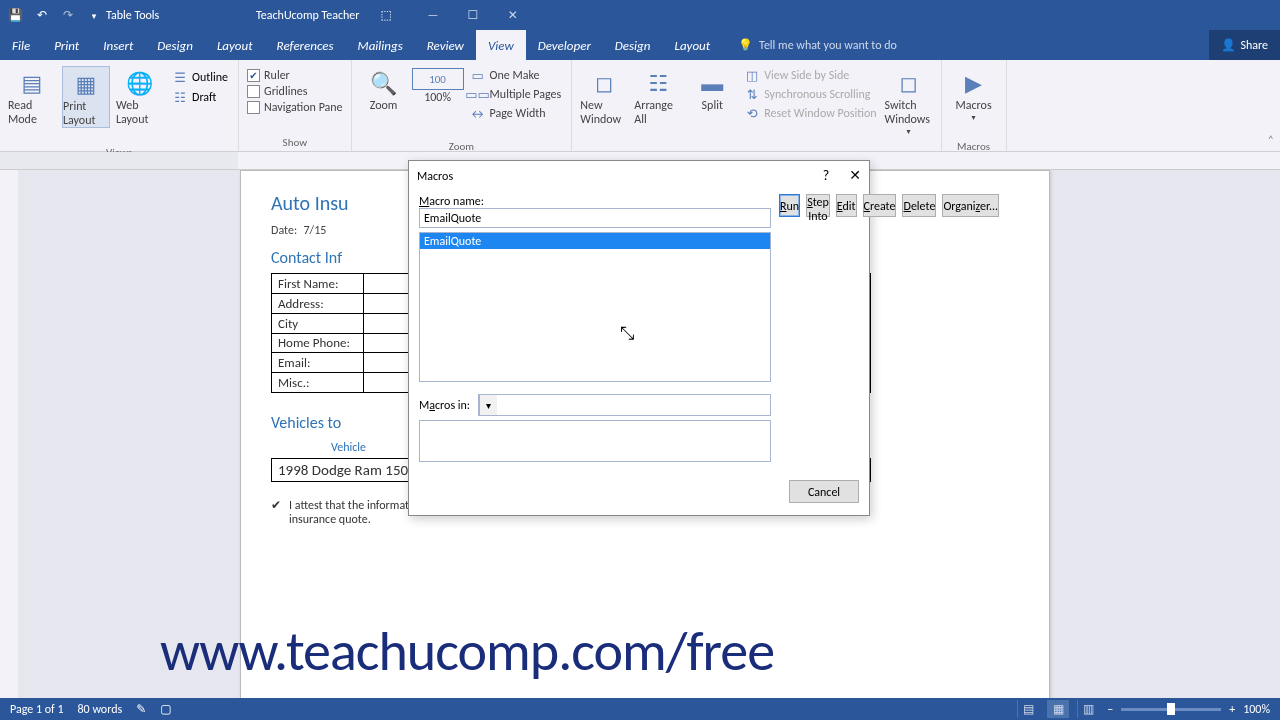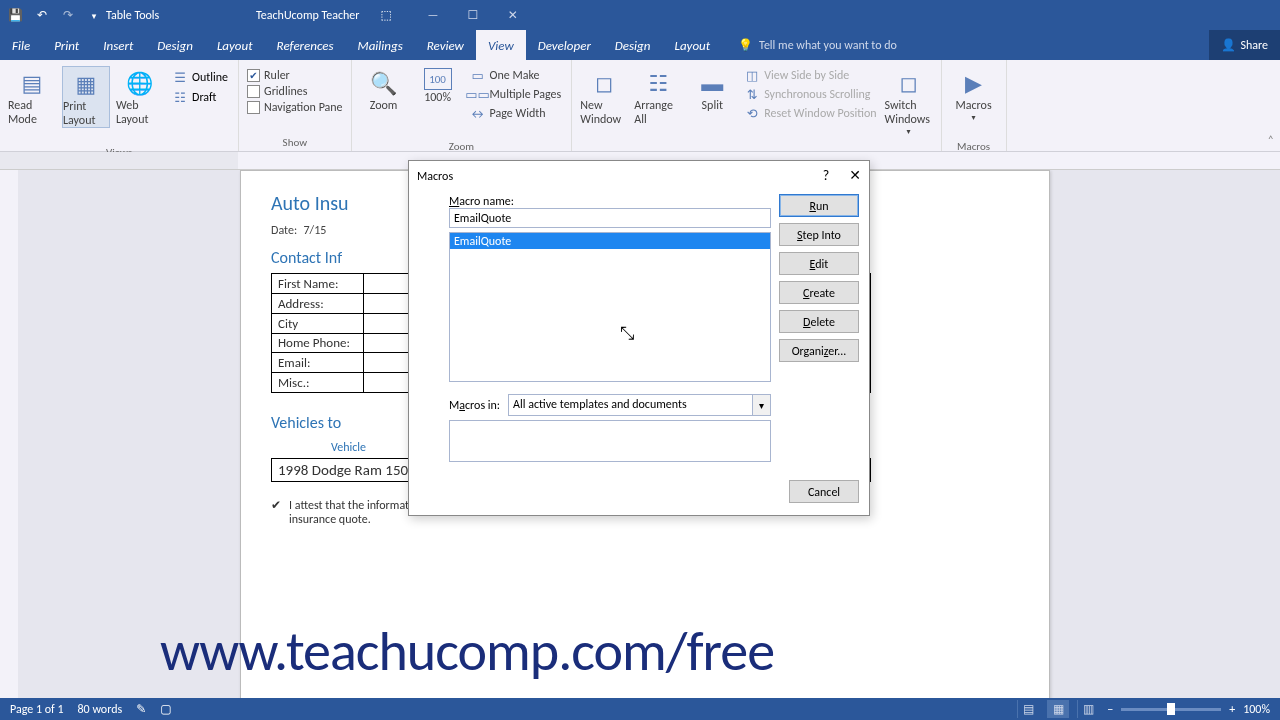--- a/index.html
+++ b/index.html
@@ -50,22 +50,22 @@
 .status-bar { position:absolute; bottom:0; left:0; right:0; height:22px; background:#2b579a; color:#fff; display:flex; align-items:center; padding:0 10px; font-size:12px; gap:14px; }
 .status-right { margin-left:auto; display:flex; align-items:center; gap:8px; }
 .sb-btn { width:22px; height:18px; display:flex; align-items:center; justify-content:center; color:#cfd8ea; border-left:1px solid #4a72ad; }
 .slider { width:100px; height:3px; background:#6a8cc2; position:relative; }
 .slider-thumb { width:8px; height:12px; background:#fff; position:absolute; left:46%; top:-5px; }
 .dialog { position:absolute; left:408px; top:160px; width:462px; background:#fff; border:1px solid #888; box-shadow:2px 3px 10px rgba(0,0,0,0.2); }
 .dlg-title { display:flex; align-items:center; padding:6px 8px; font-size:13px; }
 .dlg-title-txt { flex:1; }
 .dlg-body { padding: 4px 10px 12px; }
 .dlg-row { display:flex; gap:8px; align-items:flex-start; }
-.dlg-left { flex:1;margin-left:30px; }
-.dlg-right { width:80px; display:flex; flex-direction:column; gap:6px; }
+.dlg-left { flex:1; }
+.dlg-right { width:80px; display:flex; flex-direction:row; gap:6px; }
 .dlg-underline { text-decoration: underline; }
 .txt-input { width:100%; height:20px; border:1px solid #a8b5d0; padding:1px 4px; font-size:12px; }
 .list-box { width:100%; height:150px; border:1px solid #a8b5d0; background:#fff; overflow:auto; margin-top:4px; }
 .list-item { padding:1px 4px; font-size:12px; }
 .list-item.sel { background:#1e86f0; color:#fff; }
 .dlg-btn { height:23px; border:1px solid #adadad; background:#e1e1e1; font-size:12px; cursor:pointer; }
 .dlg-btn.primary { border:1px solid #3079d0; box-shadow: inset 0 0 0 1px #87b5e8; }
 .combo { display:flex; border:1px solid #a8b5d0; height:22px; }
 .combo-txt { flex:1; padding:2px 4px; font-size:12px; }
 .combo-arrow { width:18px; border-left:1px solid #a8b5d0; display:flex; align-items:center; justify-content:center; background:#f1f1f1; font-size:10px; }
@@ -168,21 +168,21 @@
     </div>
     <div class="group-label">Show</div>
   </div>
   <div class="group">
     <div class="group-content">
       <div class="big-btn">
           <div class="big-icon">🔍</div>
           <span>Zoom</span>
         </div>
       <div class="big-btn">
-          <div class="big-icon" style="font-size:11px;border:1px solid #5b7fb9;width:28px;height:22px">100</div>
+          <div class="big-icon" style="font-size:11px;border:1px solid #5b7fb9;width:52px;height:22px">100</div>
           <span>100%</span>
         </div>
       <div class="small-btn-col">
         <div class="small-btn">
             <span class="small-icon">▭</span>
             <span>One Make</span>
           </div>
         <div class="small-btn">
             <span class="small-icon">▭▭</span>
             <span>Multiple Pages</span>
@@ -325,21 +325,20 @@
     <div class="dlg-row">
       <div class="dlg-left">
         <div><span class="dlg-underline">M</span><span>acro name:</span></div>
         <input class="txt-input" value="EmailQuote" style="">
         <div class="list-box">
           <div class="list-item sel">EmailQuote</div>
         </div>
         <div style="display:flex;gap:8px;align-items:center;margin-top:12px">
           <span>M<span class="dlg-underline">a</span>cros in:</span>
           <div class="combo" style="flex:1">
-            <div class="combo-txt">All active templates and documents</div>
             <div class="combo-arrow">▾</div>
           </div>
         </div>
         <div class="desc-box"></div>
       </div>
       <div class="dlg-right">
         <button class="dlg-btn primary"><span class="dlg-underline">R</span>un</button>
         <button class="dlg-btn"><span class="dlg-underline">S</span>tep Into</button>
         <button class="dlg-btn"><span class="dlg-underline">E</span>dit</button>
         <button class="dlg-btn"><span class="dlg-underline">C</span>reate</button>

